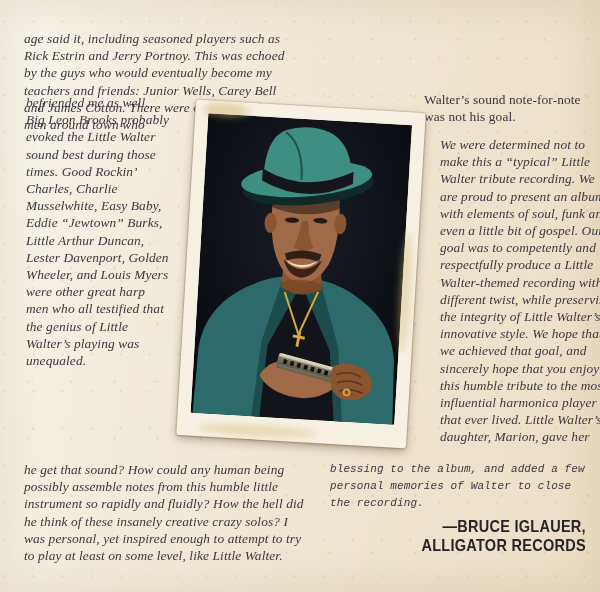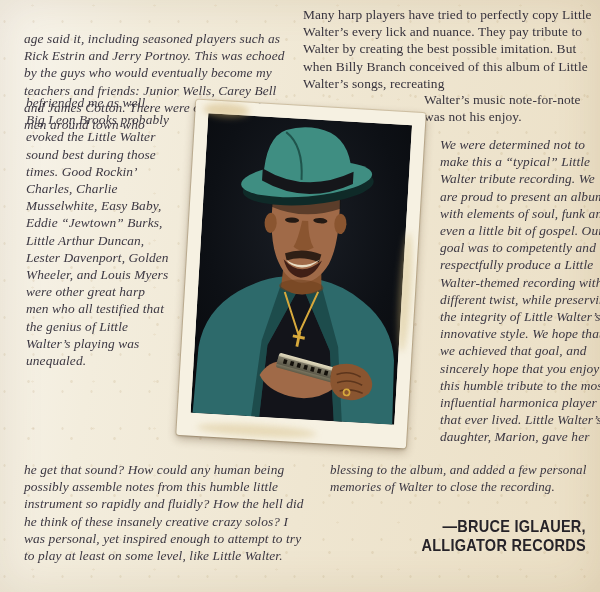--- a/index.html
+++ b/index.html
@@ -24,21 +24,21 @@
   }
   .italic{font-style:italic;}
   .roman{font-style:normal; color:#37333d;}
   .left-top    {left:24px;  top:6px;   width:273px;margin-top:24px;}
   .left-narrow {left:24px;  top:92px;  width:149px;}
   .left-narrow .para + .para{margin-top:9px;}
   .left-bottom {left:24px;  top:461px; width:285px;}
   .right-roman        {left:303px; top:6px;   width:293px;}
   .right-roman-indent {left:424px; top:91px;  width:166px;}
   .right-italic       {left:420px; top:136px; width:175px;margin-left:20px;}
-  .right-italic-wide  {left:330px; top:461px; width:268px; font-size:13px;}
+  .right-italic-wide  {left:330px; top:461px; width:268px; font-size:11px;font-family:Liberation Mono, monospace;}
   .para{margin:2px;}
 
   .signature{
     position:absolute; right:14px; top:517px;
     text-align:right;
     font-family:"Liberation Sans", sans-serif;
     font-weight:700;
     font-size:16.5px;
     line-height:19px;
     letter-spacing:.3px;
@@ -73,23 +73,22 @@
 <div class="page">
 
   <div class="txt italic left-top">age said it, including seasoned players such as Rick Estrin and Jerry Portnoy. This was echoed by the guys who would eventually become my teachers and friends: Junior Wells, Carey Bell and James Cotton. There were other great harp men around town who</div>
 
   <div class="txt italic left-narrow">
     <p class="para">befriended me as well. Big Leon Brooks probably evoked the Little Walter sound best during those times. Good Rockin’ Charles, Charlie Musselwhite, Easy Baby, Eddie “Jewtown” Burks, Little Arthur Duncan, Lester Davenport, Golden Wheeler, and Louis Myers were other great harp men who all testified that the genius of Little Walter’s playing was unequaled.</p>
   </div>
 
   <div class="txt italic left-bottom">he get that sound? How could any human being possibly assemble notes from this humble little instrument so rapidly and fluidly? How the hell did he think of these insanely creative crazy solos? I was personal, yet inspired enough to attempt to try to play at least on some level, like Little Walter.</div>
 
-  <div class="txt roman right-roman">Many harp players have tried to perfectly copy Little Walter’s every lick and nuance. They pay tribute to Walter by creating the best possible imitation. But when Billy Branch conceived of this album of Little Walter’s songs, recreating</div>
 
-  <div class="txt roman right-roman-indent">Walter’s music note-for-note was not his enjoy.</div>
+  <div class="txt roman right-roman-indent">Walter’s sound note-for-note was not his goal.</div>
 
   <div class="txt italic right-italic">We were determined not to make this a “typical” Little Walter tribute recording. We are proud to present an album with elements of soul, funk and even a little bit of gospel. Our goal was to competently and respectfully produce a Little Walter-themed recording with a different twist, while preserving the integrity of Little Walter’s innovative style. We hope that we achieved that goal, and sincerely hope that you enjoy this humble tribute to the most influential harmonica player that ever lived. Little Walter’s daughter, Marion, gave her</div>
 
   <div class="txt italic right-italic-wide">blessing to the album, and added a few personal memories of Walter to close the recording.</div>
 
   <div class="photo">
     <div class="stain stain1"></div>
     <div class="stain stain2"></div>
     <div class="stain stain3"></div>
 

